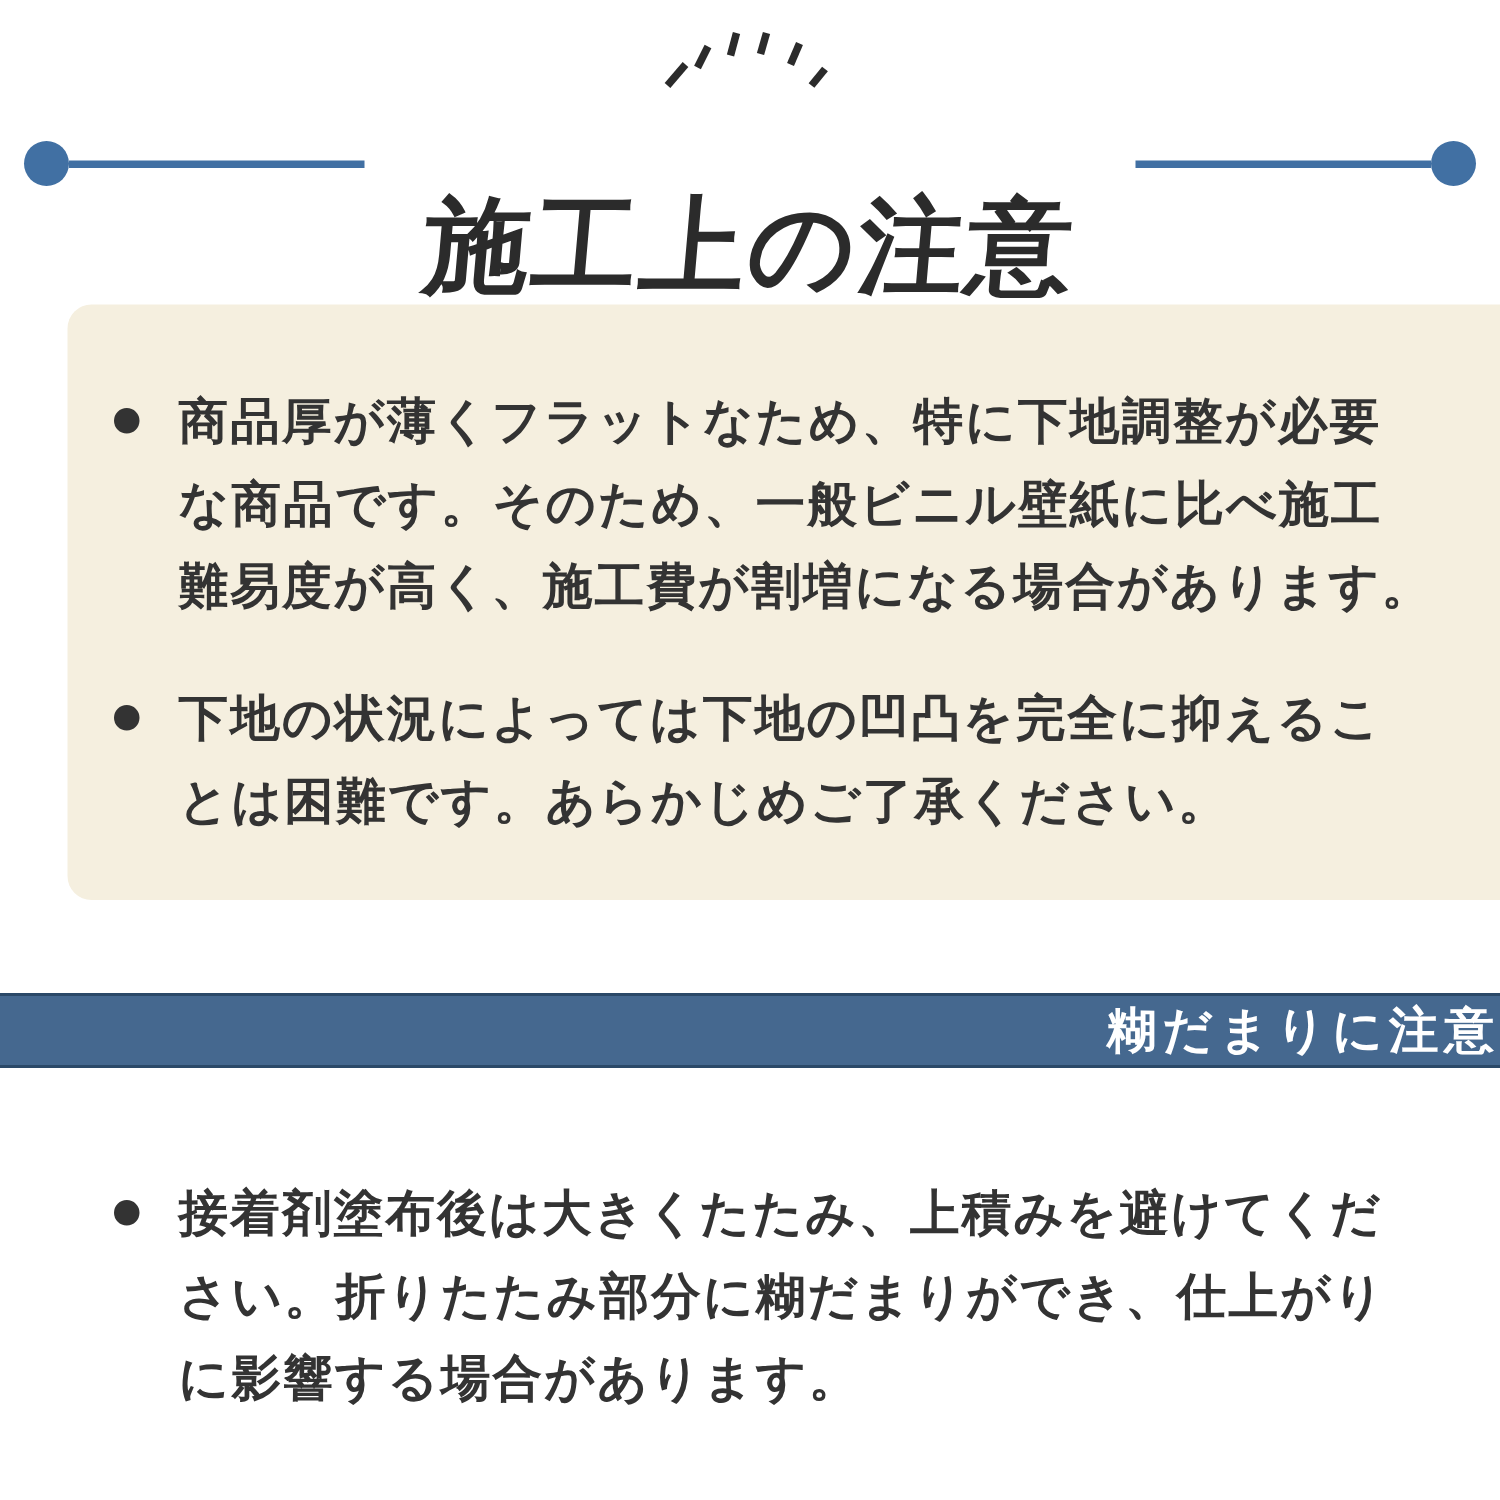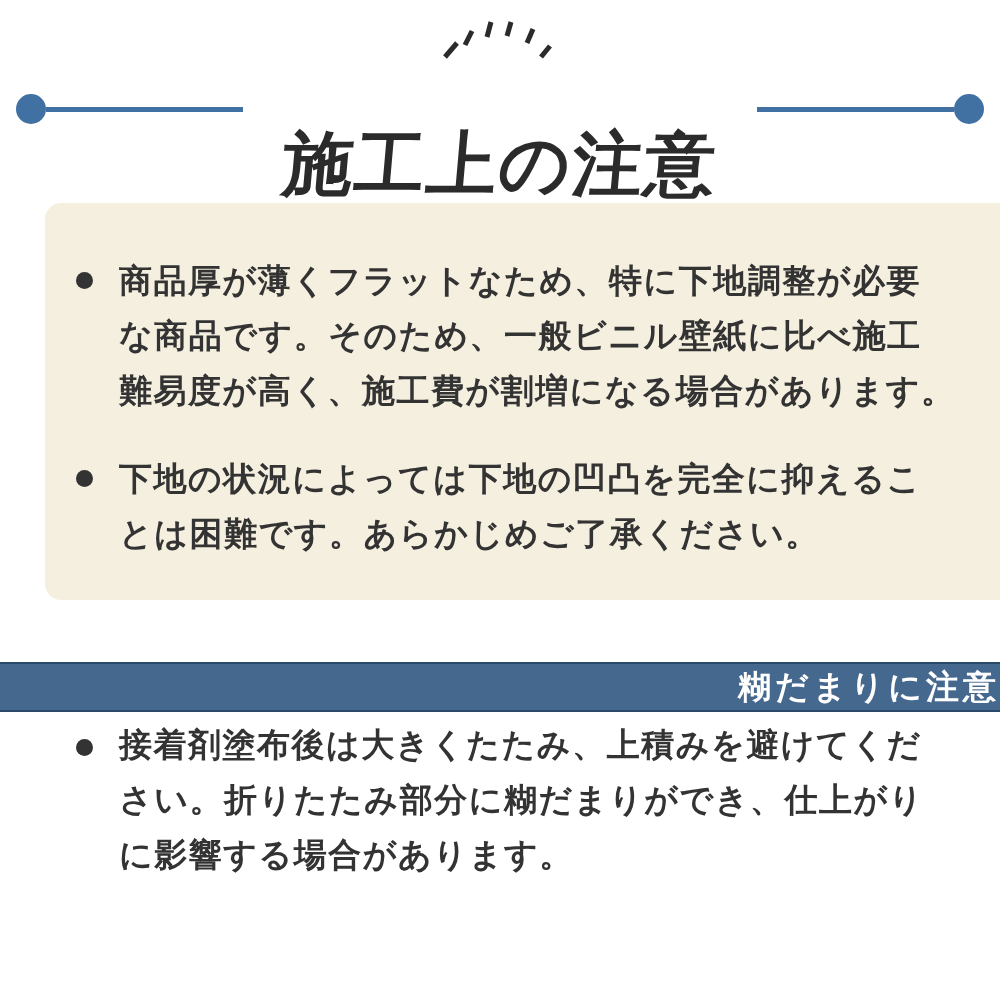--- a/index.html
+++ b/index.html
@@ -80,21 +80,21 @@
     display: flex; align-items: center; justify-content: flex-end;
   }
   .banner .banner-label {
     color: var(--banner-text, #ffffff);
     font-size: 33px; font-weight: 700; letter-spacing: 4px;
     white-space: nowrap;
   }
 
   
   .bullet.b3 {
-    position: absolute; left: 76px; right: 45px; top: 720px; font-family: Liberation Mono, monospace;
+    position: absolute; left: 76px; right: 45px; top: 781px;
   }
 </style>
 </head>
 <body>
 
 <svg class="burst" viewBox="0 0 180 72" xmlns="http://www.w3.org/2000/svg">
   <g stroke="#2b2b2b" stroke-width="5" stroke-linecap="butt">
     <line x1="25" y1="49" x2="37" y2="35"></line>
     <line x1="45" y1="37" x2="52" y2="23"></line>
     <line x1="67" y1="29" x2="71" y2="14"></line>

